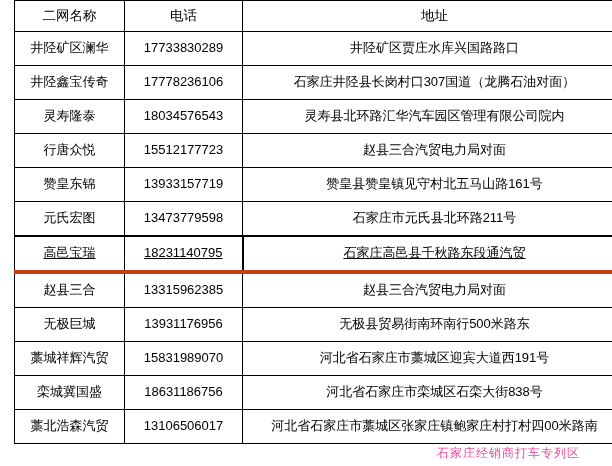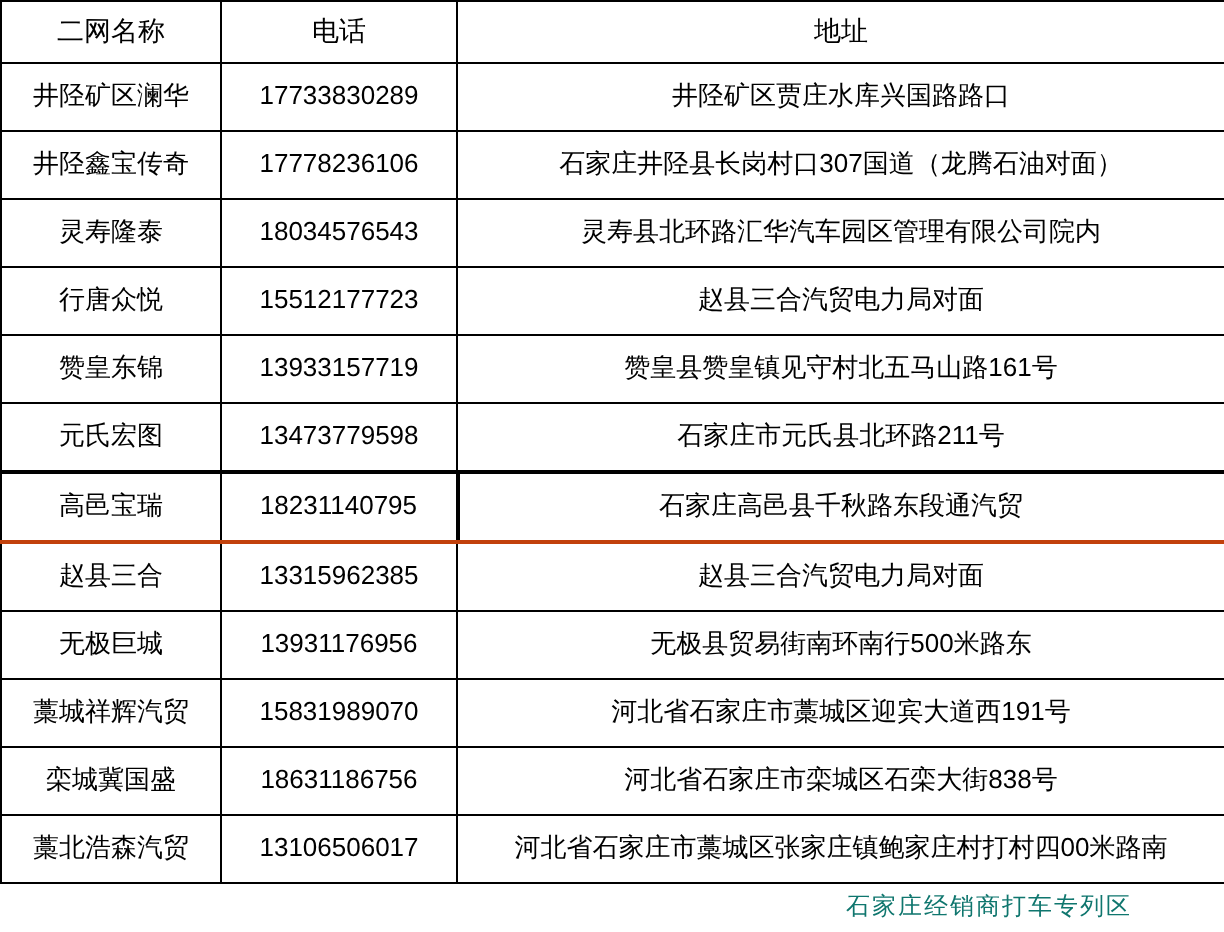--- a/index.html
+++ b/index.html
@@ -12,20 +12,21 @@
     height: 466px;
     font-family: "Liberation Sans", sans-serif;
     color: #000000;
     overflow: hidden;
     position: relative;
   }
   .table-wrap {
     width: 572px;
     height: 466px;
     position: relative;
+    padding-left: 14px;
   }
   table.data-table {
     border-collapse: collapse;
     width: 612px;
     table-layout: fixed;
   }
   table.data-table td {
     border: 1px solid #000000;
     text-align: center;
     vertical-align: middle;
@@ -40,34 +41,35 @@
     font-size: 13.5px;
     height: 30px;
   }
   col.c-name { width: 110px; }
   col.c-phone { width: 118px; }
   col.c-addr { width: 384px; }
 
   
   tr.highlight-row td {
     border-top: 2px solid #000000;
-    border-bottom: 2px solid #c2410c;
+    border-bottom: 4px solid #c2410c;
+    text-decoration: underline;
   }
   tr.highlight-row td.addr-cell {
     border-right: 2px solid #000000;
     border-left: 2px solid #000000;
     margin-left: 32px;
   }
 
   .watermark {
     position: absolute;
     right: 6px;
     bottom: 4px;
     font-size: 12px;
-    color: #0f766e;
+    color: #ec4899;
     letter-spacing: 1px;
     font-family: "Liberation Sans", sans-serif;
     pointer-events: none;
     user-select: none;
     z-index: 5;
     text-align: center;
   }
 </style>
 </head>
 <body>

